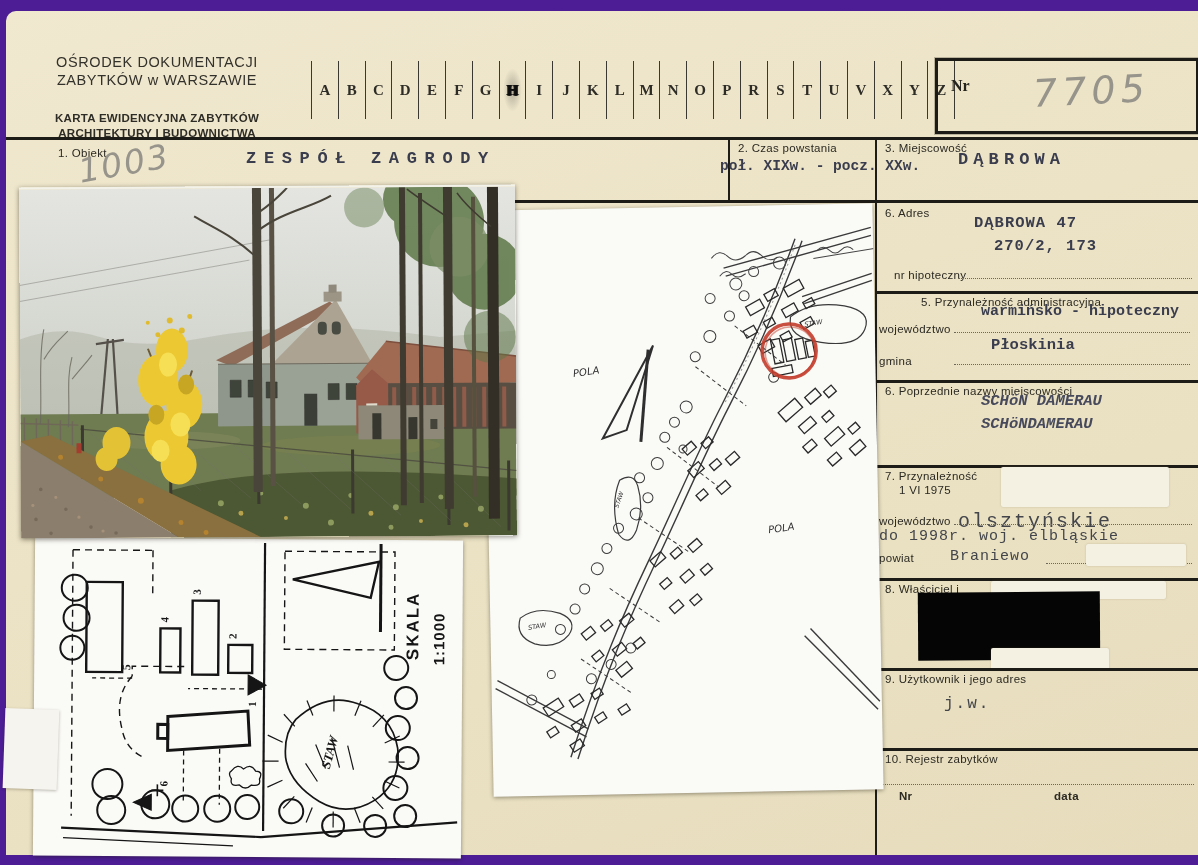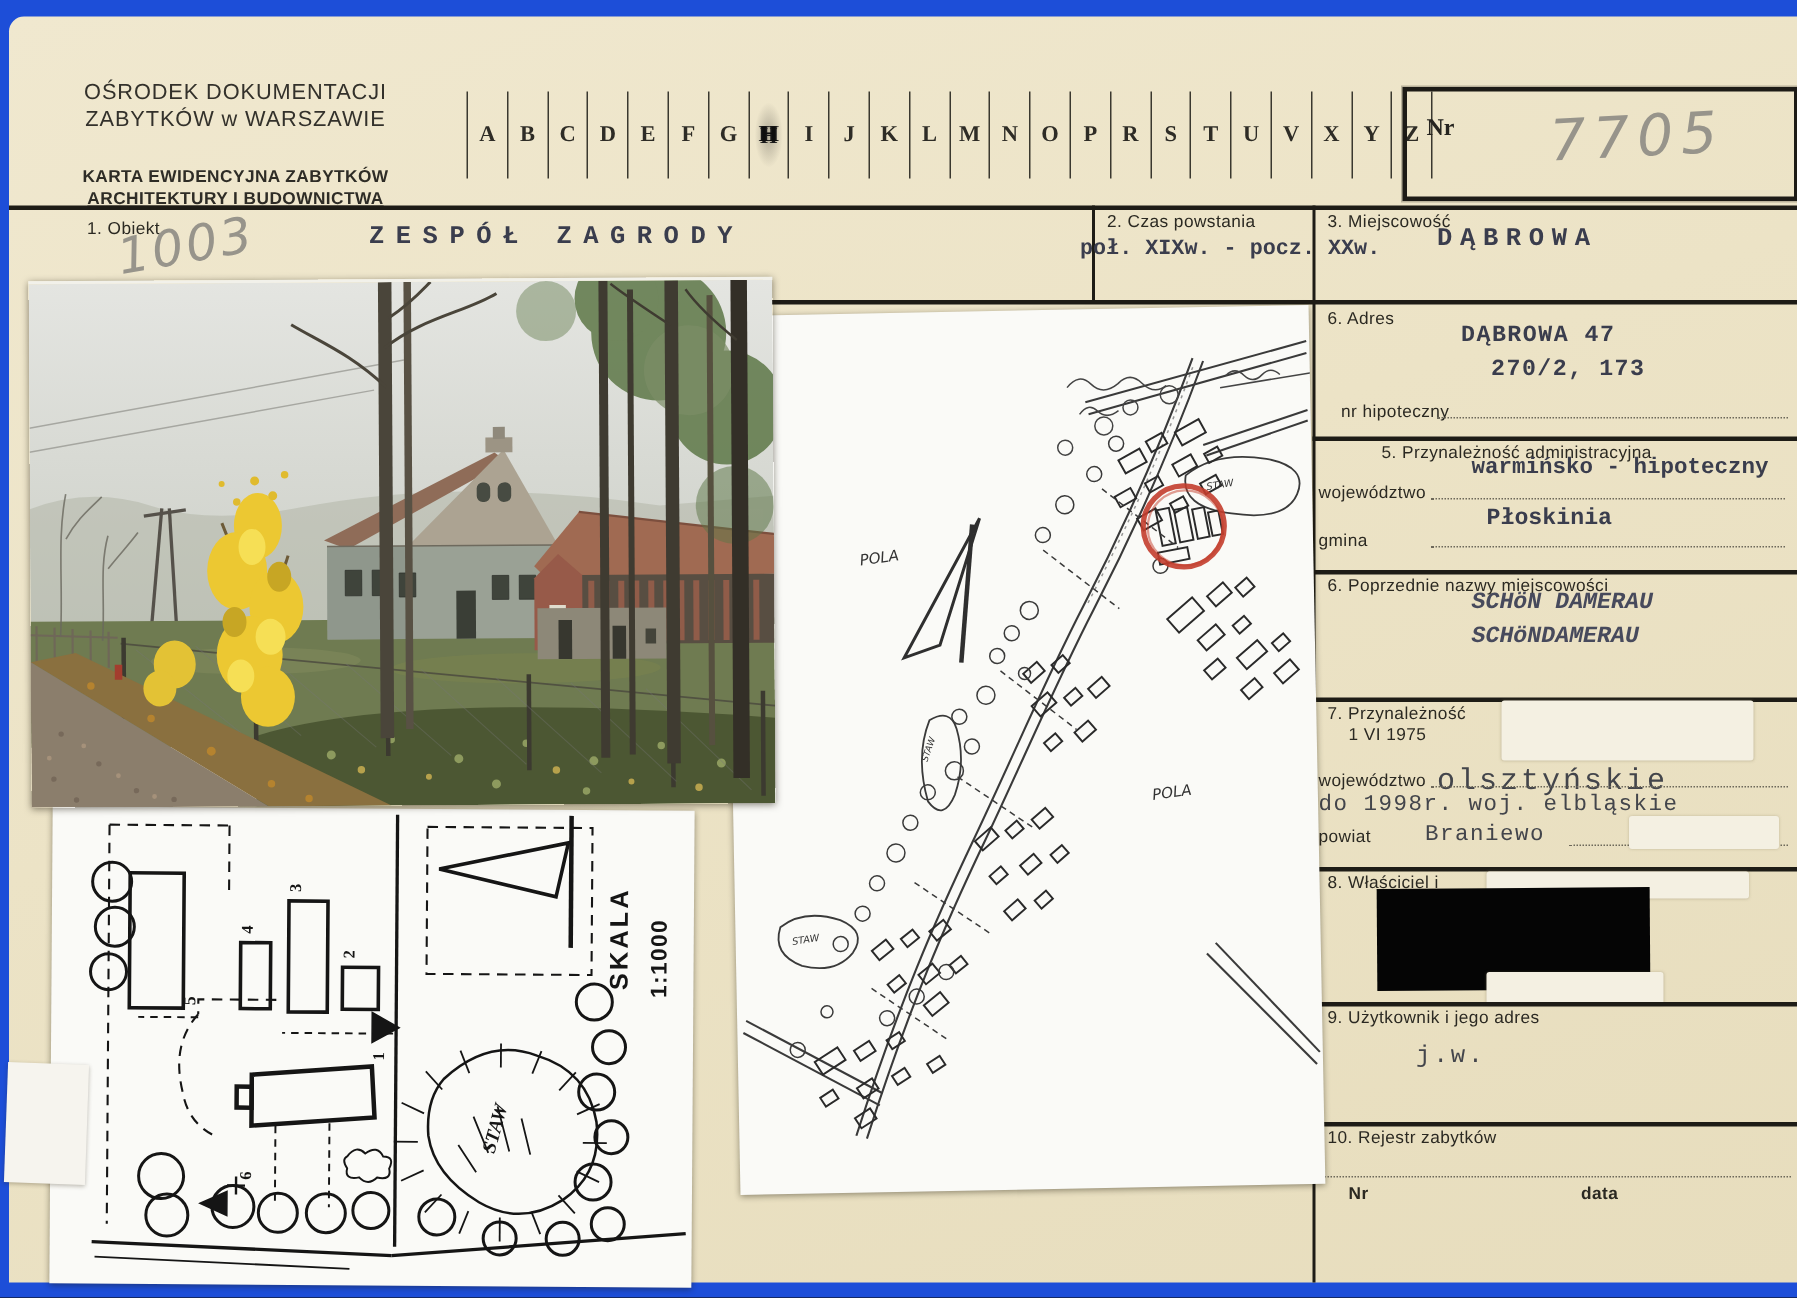--- a/index.html
+++ b/index.html
@@ -1,16 +1,16 @@
 <!DOCTYPE html>
 <html><head>
 <meta charset="utf-8">
 <style>
   html,body{margin:0;padding:0;background:#0c0c0c;}
-  #stage{position:relative;width:1198px;height:865px;background:#1d4ed8;overflow:hidden;
+  #stage{position:relative;width:1198px;height:865px;background:#4c1d95;overflow:hidden;
          font-family:"Liberation Sans",sans-serif;color:#2a2822;}
   #card{position:absolute;left:6px;top:11px;width:1192px;height:844px;
         background:linear-gradient(160deg,#f0e8cf 0%,#ece3c6 45%,#e7ddbd 100%);
         border-radius:10px 0 0 0;}
   .abs{position:absolute;}
   
   .org{width:242px;text-align:center;line-height:1.25;}
   .org .l1{font-size:14.5px;letter-spacing:.6px;color:#33312b;}
   .org .l2{font-size:11.5px;font-weight:bold;letter-spacing:.3px;margin-top:22px;color:#2e2c26;}
   .alpha{display:flex;height:58px;align-items:center;}

